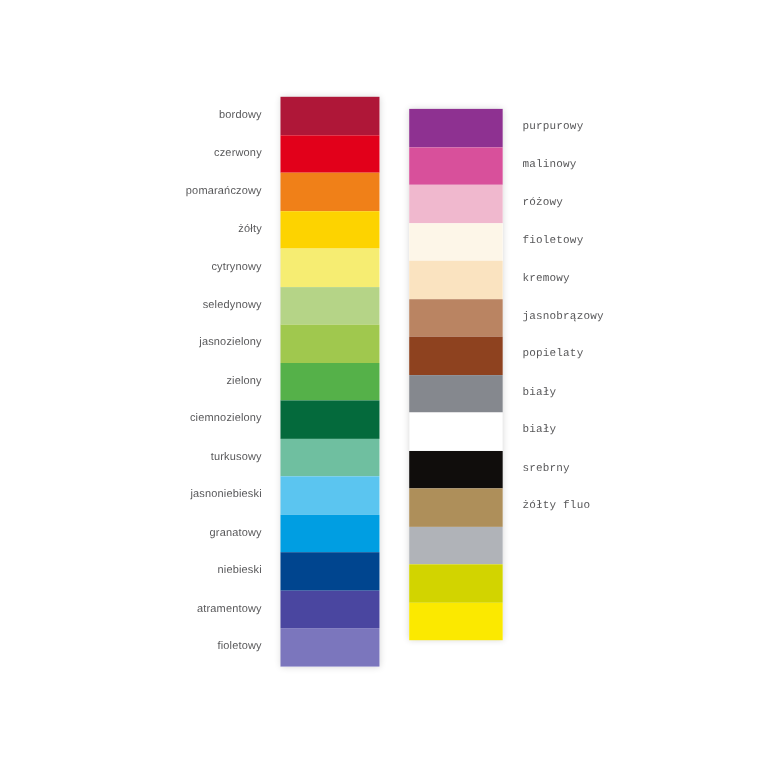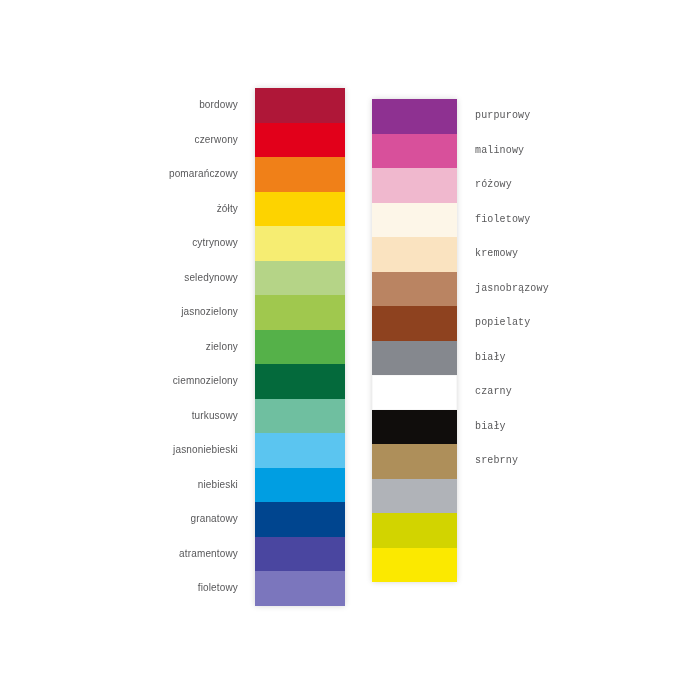--- a/index.html
+++ b/index.html
@@ -90,22 +90,22 @@
       <span class="label">czerwony</span>
       <span class="label">pomarańczowy</span>
       <span class="label">żółty</span>
       <span class="label">cytrynowy</span>
       <span class="label">seledynowy</span>
       <span class="label">jasnozielony</span>
       <span class="label">zielony</span>
       <span class="label">ciemnozielony</span>
       <span class="label">turkusowy</span>
       <span class="label">jasnoniebieski</span>
+      <span class="label">granatowy</span>
       <span class="label">niebieski</span>
-      <span class="label">granatowy</span>
       <span class="label">atramentowy</span>
       <span class="label">fioletowy</span>
     </div>
     <div class="swatch-col">
       <span class="swatch" style="background-color: rgb(175, 23, 56);"></span>
       <span class="swatch" style="background-color: rgb(226, 0, 26);"></span>
       <span class="swatch" style="background-color: rgb(240, 128, 24);"></span>
       <span class="swatch" style="background-color: rgb(253, 211, 0);"></span>
       <span class="swatch" style="background-color: rgb(246, 237, 114);"></span>
       <span class="swatch" style="background-color: rgb(181, 212, 135);"></span>
@@ -140,19 +140,19 @@
     </div>
     <div class="labels-col labels-right">
       <span class="label">purpurowy</span>
       <span class="label">malinowy</span>
       <span class="label">różowy</span>
       <span class="label">fioletowy</span>
       <span class="label">kremowy</span>
       <span class="label">jasnobrązowy</span>
       <span class="label">popielaty</span>
       <span class="label">biały</span>
-      <span class="label">czarny</span>
       <span class="label">biały</span>
       <span class="label">srebrny</span>
+      <span class="label">żółty fluo</span>
     </div>
   </div>
 
 </div>
 
 </body></html>

